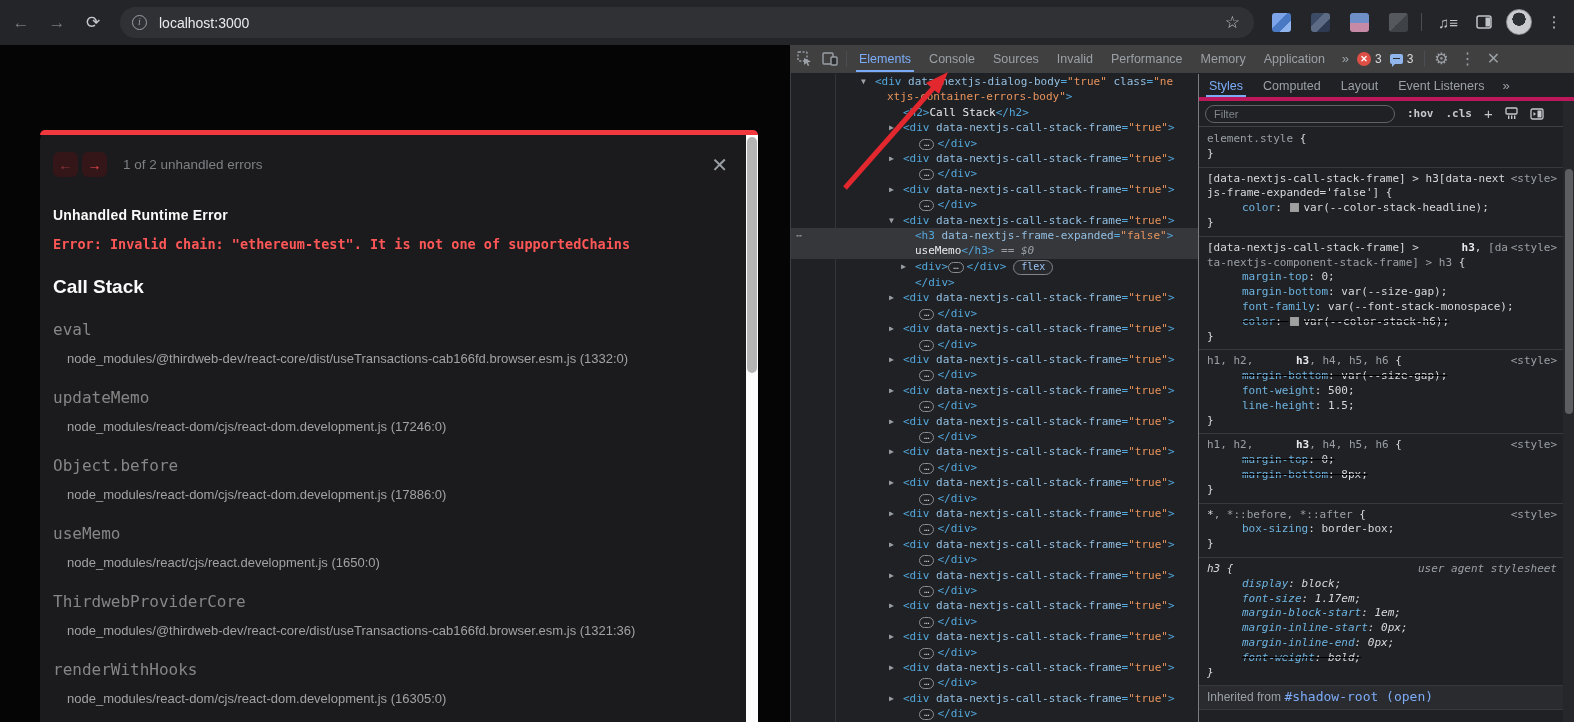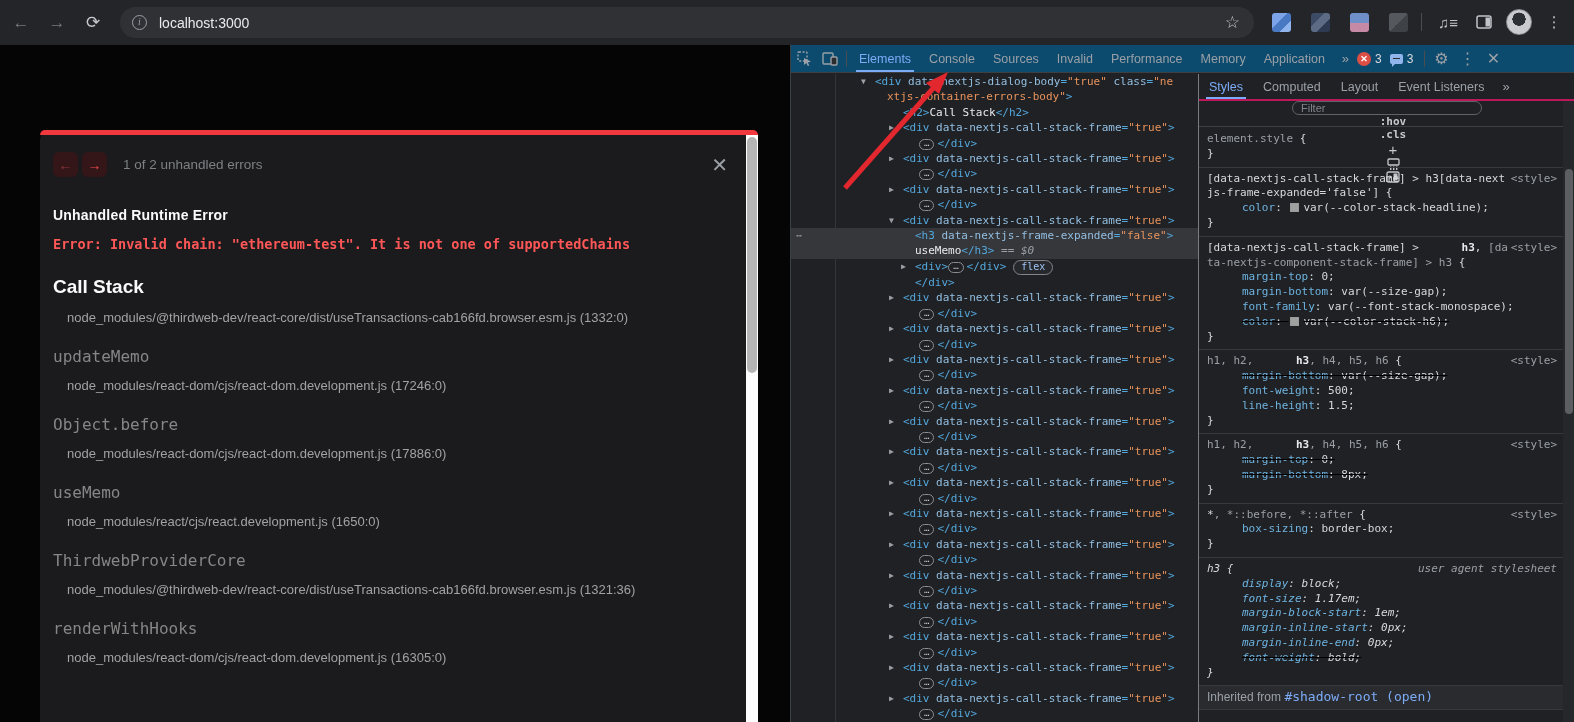--- a/index.html
+++ b/index.html
@@ -41,21 +41,21 @@
   .dlg-close { color:#9aa0a6; font-size:20px; margin-right:4px; }
   .dlg-title { color:#fafafa; font-size:14px; font-weight:700; margin:30px 16px 0 13px; letter-spacing:.2px; }
   .dlg-error { color:#ff5757; font-family:"DejaVu Sans Mono", monospace; font-weight:700; font-size:13.5px; margin:13px 16px 0 13px; }
   .dlg-callstack { color:#fafafa; font-size:19px; font-weight:700; margin:24px 16px 0 13px; }
   .frames { margin:10px 16px 0 13px; }
   .frame-name { font-family:"DejaVu Sans Mono", monospace; color:#868686; font-size:16px; margin-top:22px; }
   .frame-loc { color:#a2a2a2; font-size:13px; margin:12px 0 0 14px; }
 
   
   .devtools { position:absolute; left:790px; top:45px; width:784px; height:677px; background:#202124; border-left:1px solid #3c4043; }
-  .dt-toolbar { position:absolute; left:0; top:0; width:100%; height:28px; background:#0c4a6e; border-bottom:1px solid #3c4043; display:flex; align-items:center; }
+  .dt-toolbar { position:absolute; left:0; top:0; width:100%; height:28px; background:#404040; border-bottom:1px solid #3c4043; display:flex; align-items:center; }
   .dt-ic { width:26px; height:20px; display:flex; align-items:center; justify-content:center; color:#9aa0a6; }
   .dt-sep { width:1px; height:16px; background:#4a4d51; margin:0 3px; }
   .dt-tabs { display:flex; align-items:center; height:100%; }
   .dt-tab { padding:0 9px; height:100%; display:flex; align-items:center; color:#9aa0a6; font-size:12.5px; position:relative; }
   .dt-tab.active { color:#7cacf8; }
   .dt-tab.active::after { content:""; position:absolute; left:6px; right:6px; bottom:0; height:2px; background:#7cacf8; }
   .more-chev { color:#9aa0a6; font-size:13px; padding:0 8px; }
   .err-badge { width:14px; height:14px; border-radius:50%; background:#dd4f45; color:#fff; font-size:9px; font-weight:700; display:flex; align-items:center; justify-content:center; }
   .badge-num { color:#d9dadd; font-size:12px; margin:0 8px 0 4px; }
   .bubble { width:13px; height:10px; background:#90b4ec; border-radius:2px; position:relative; }
@@ -74,25 +74,25 @@
   .tok-tag { color:#52a7dc; } .tok-attr { color:#93bfe2; } .tok-val { color:#e8935c; }
   .tok-text { color:#e8eaed; } .tok-gray { color:#9aa0a6; } .tok-var { color:#9aa0a6; font-style:italic; }
   .pill-ellipsis { display:inline-block; border:1px solid #8a8d91; border-radius:8px; color:#c6c9cc; font-size:9px; line-height:7px; padding:0 4px 2px 4px; margin-right:3px; vertical-align:1px; }
   .flex-badge { display:inline-block; border:1px solid #7f858b; border-radius:9px; color:#9ec3f5; font-size:10px; line-height:12px; padding:0 7px 1px 7px; margin-left:7px; background:#26282b; }
   .gutter-dots { position:absolute; left:5px; top:0; color:#9aa0a6; letter-spacing:1px; font-size:10px; }
   .dom-scrollbar { position:absolute; right:9px; top:29px; width:9px; height:648px; background:#2b2c2f; }
   .dom-thumb { position:absolute; left:1px; width:7px; top:225px; height:400px; background:#4c4e52; border-radius:4px; }
 
   
   .styles-pane { position:absolute; left:407px; top:29px; width:377px; height:648px; border-left:1px solid #797c80; background:#202124; }
-  .sp-tabs { height:27px; display:flex; align-items:center; border-bottom:2px solid #be185d; }
+  .sp-tabs { height:27px; display:flex; align-items:center; border-bottom:4px solid #be185d; }
   .sp-tab { padding:0 10px; height:100%; display:flex; align-items:center; color:#9aa0a6; font-size:12.5px; position:relative; }
   .sp-tab.active { color:#7cacf8; }
   .sp-tab.active::after { content:""; position:absolute; left:7px; right:7px; bottom:0; height:2px; background:#7cacf8; }
-  .sp-filterrow { height:26px; display:flex; align-items:center; border-bottom:1px solid #3c4043; padding:0 6px;flex-direction:column; }
+  .sp-filterrow { height:26px; display:flex; align-items:center; border-bottom:1px solid #3c4043; padding:0 6px; }
   .filter-input { width:190px; height:18px; background:transparent; border:1px solid #5f6368; border-radius:10px; color:#bdc1c6; font-size:11px; padding:0 8px; outline:none; font-family:"Liberation Sans",sans-serif; }
   .filter-input::placeholder { color:#80868b; }
   .sp-tool { color:#c5c8cc; font-size:11px; font-weight:700; margin-left:12px; font-family:"DejaVu Sans Mono",monospace; }
   .sp-plus { color:#c5c8cc; font-size:15px; margin-left:12px; font-weight:400; }
   .rules { position:absolute; left:0; top:54px; right:12px; bottom:0; overflow:hidden; font-family:"DejaVu Sans Mono",monospace; font-size:11px; line-height:14.8px; }
   .rule { padding:4px 6px 5px 8px; border-bottom:1px solid #36383b; position:relative; }
   .rule.ua { font-style:italic; }
   .rule-link { float:right; color:#9aa0a6; }
   .sel-w { color:#d7d9dd; } .sel-g { color:#9aa0a6; } .sel-b { color:#e8eaed; font-weight:700;margin-left:36px; }
   .sel-line { word-break:break-all; }
@@ -148,20 +148,21 @@
     <div class="dlg-head">
       <div class="pg-btn prev">←</div>
       <div class="pg-btn next">→</div>
       <div class="pg-label">1 of 2 unhandled errors</div>
       <div class="dlg-close">✕</div>
     </div>
     <div class="dlg-title">Unhandled Runtime Error</div>
     <div class="dlg-error">Error: Invalid chain: "ethereum-test". It is not one of supportedChains</div>
     <div class="dlg-callstack">Call Stack</div>
     <div class="frames">
+        <div class="frame-name">eval</div>
         <div class="frame-loc">node_modules/@thirdweb-dev/react-core/dist/useTransactions-cab166fd.browser.esm.js (1332:0)</div>
         <div class="frame-name">updateMemo</div>
         <div class="frame-loc">node_modules/react-dom/cjs/react-dom.development.js (17246:0)</div>
         <div class="frame-name">Object.before</div>
         <div class="frame-loc">node_modules/react-dom/cjs/react-dom.development.js (17886:0)</div>
         <div class="frame-name">useMemo</div>
         <div class="frame-loc">node_modules/react/cjs/react.development.js (1650:0)</div>
         <div class="frame-name">ThirdwebProviderCore</div>
         <div class="frame-loc">node_modules/@thirdweb-dev/react-core/dist/useTransactions-cab166fd.browser.esm.js (1321:36)</div>
         <div class="frame-name">renderWithHooks</div>

